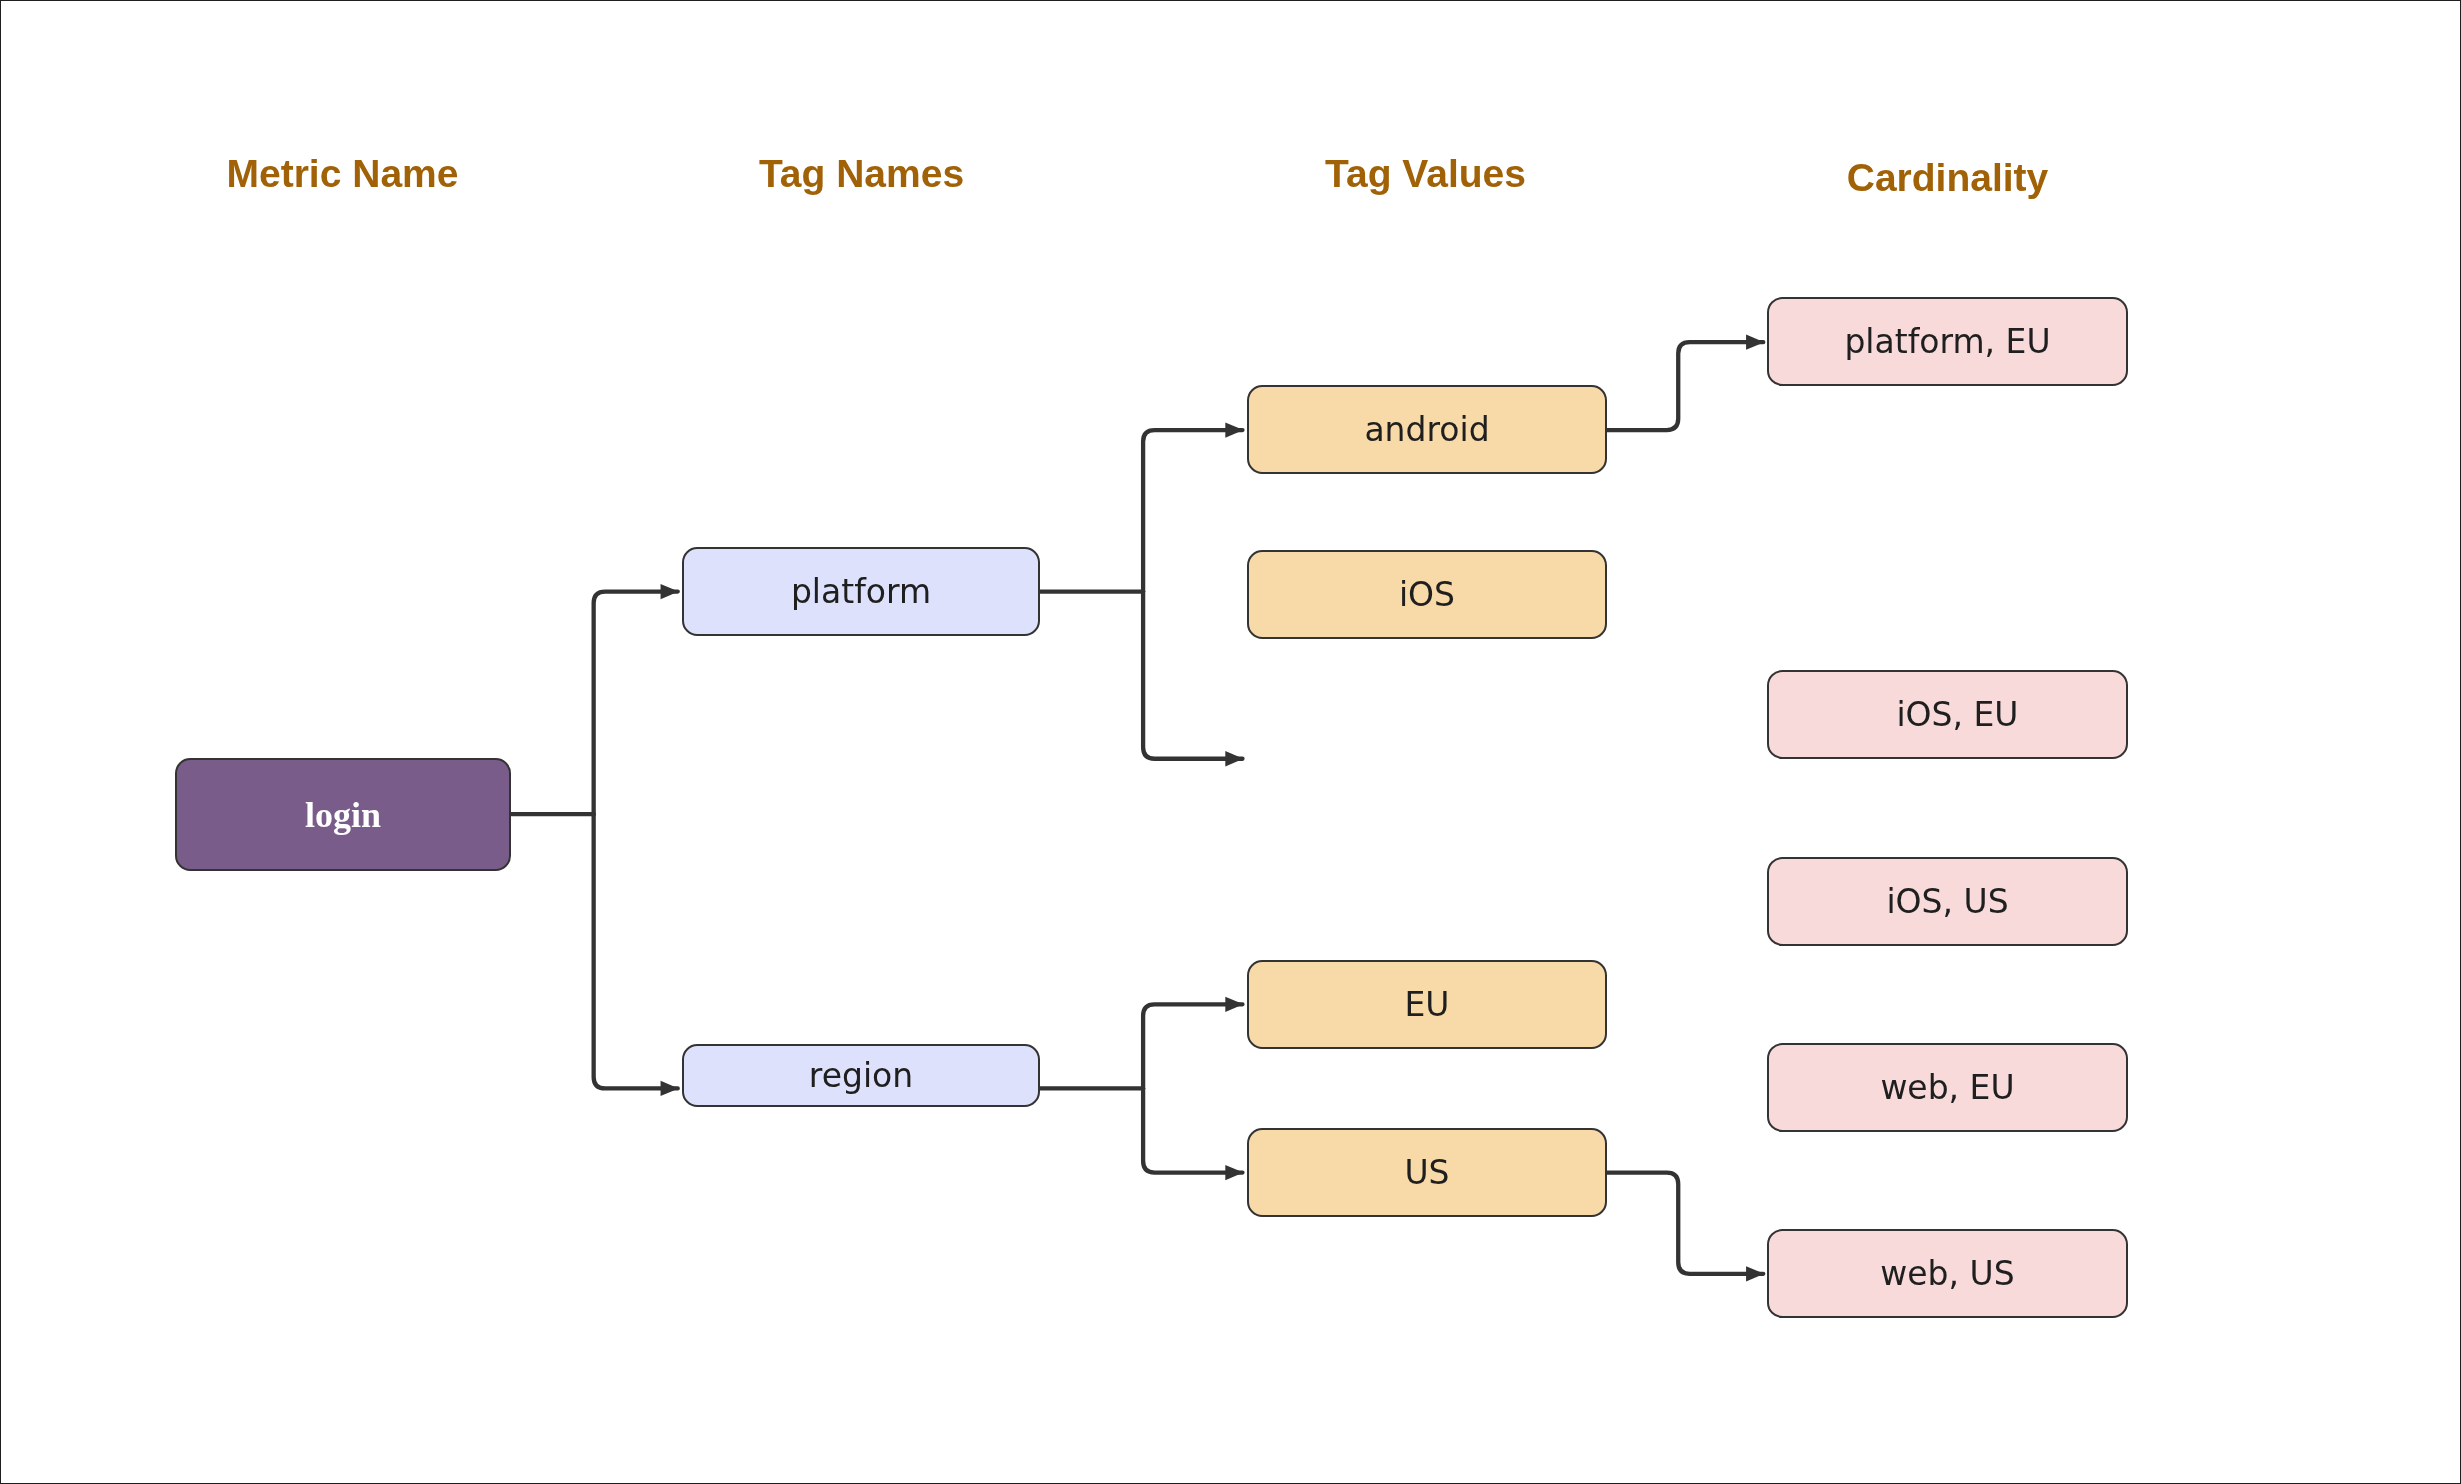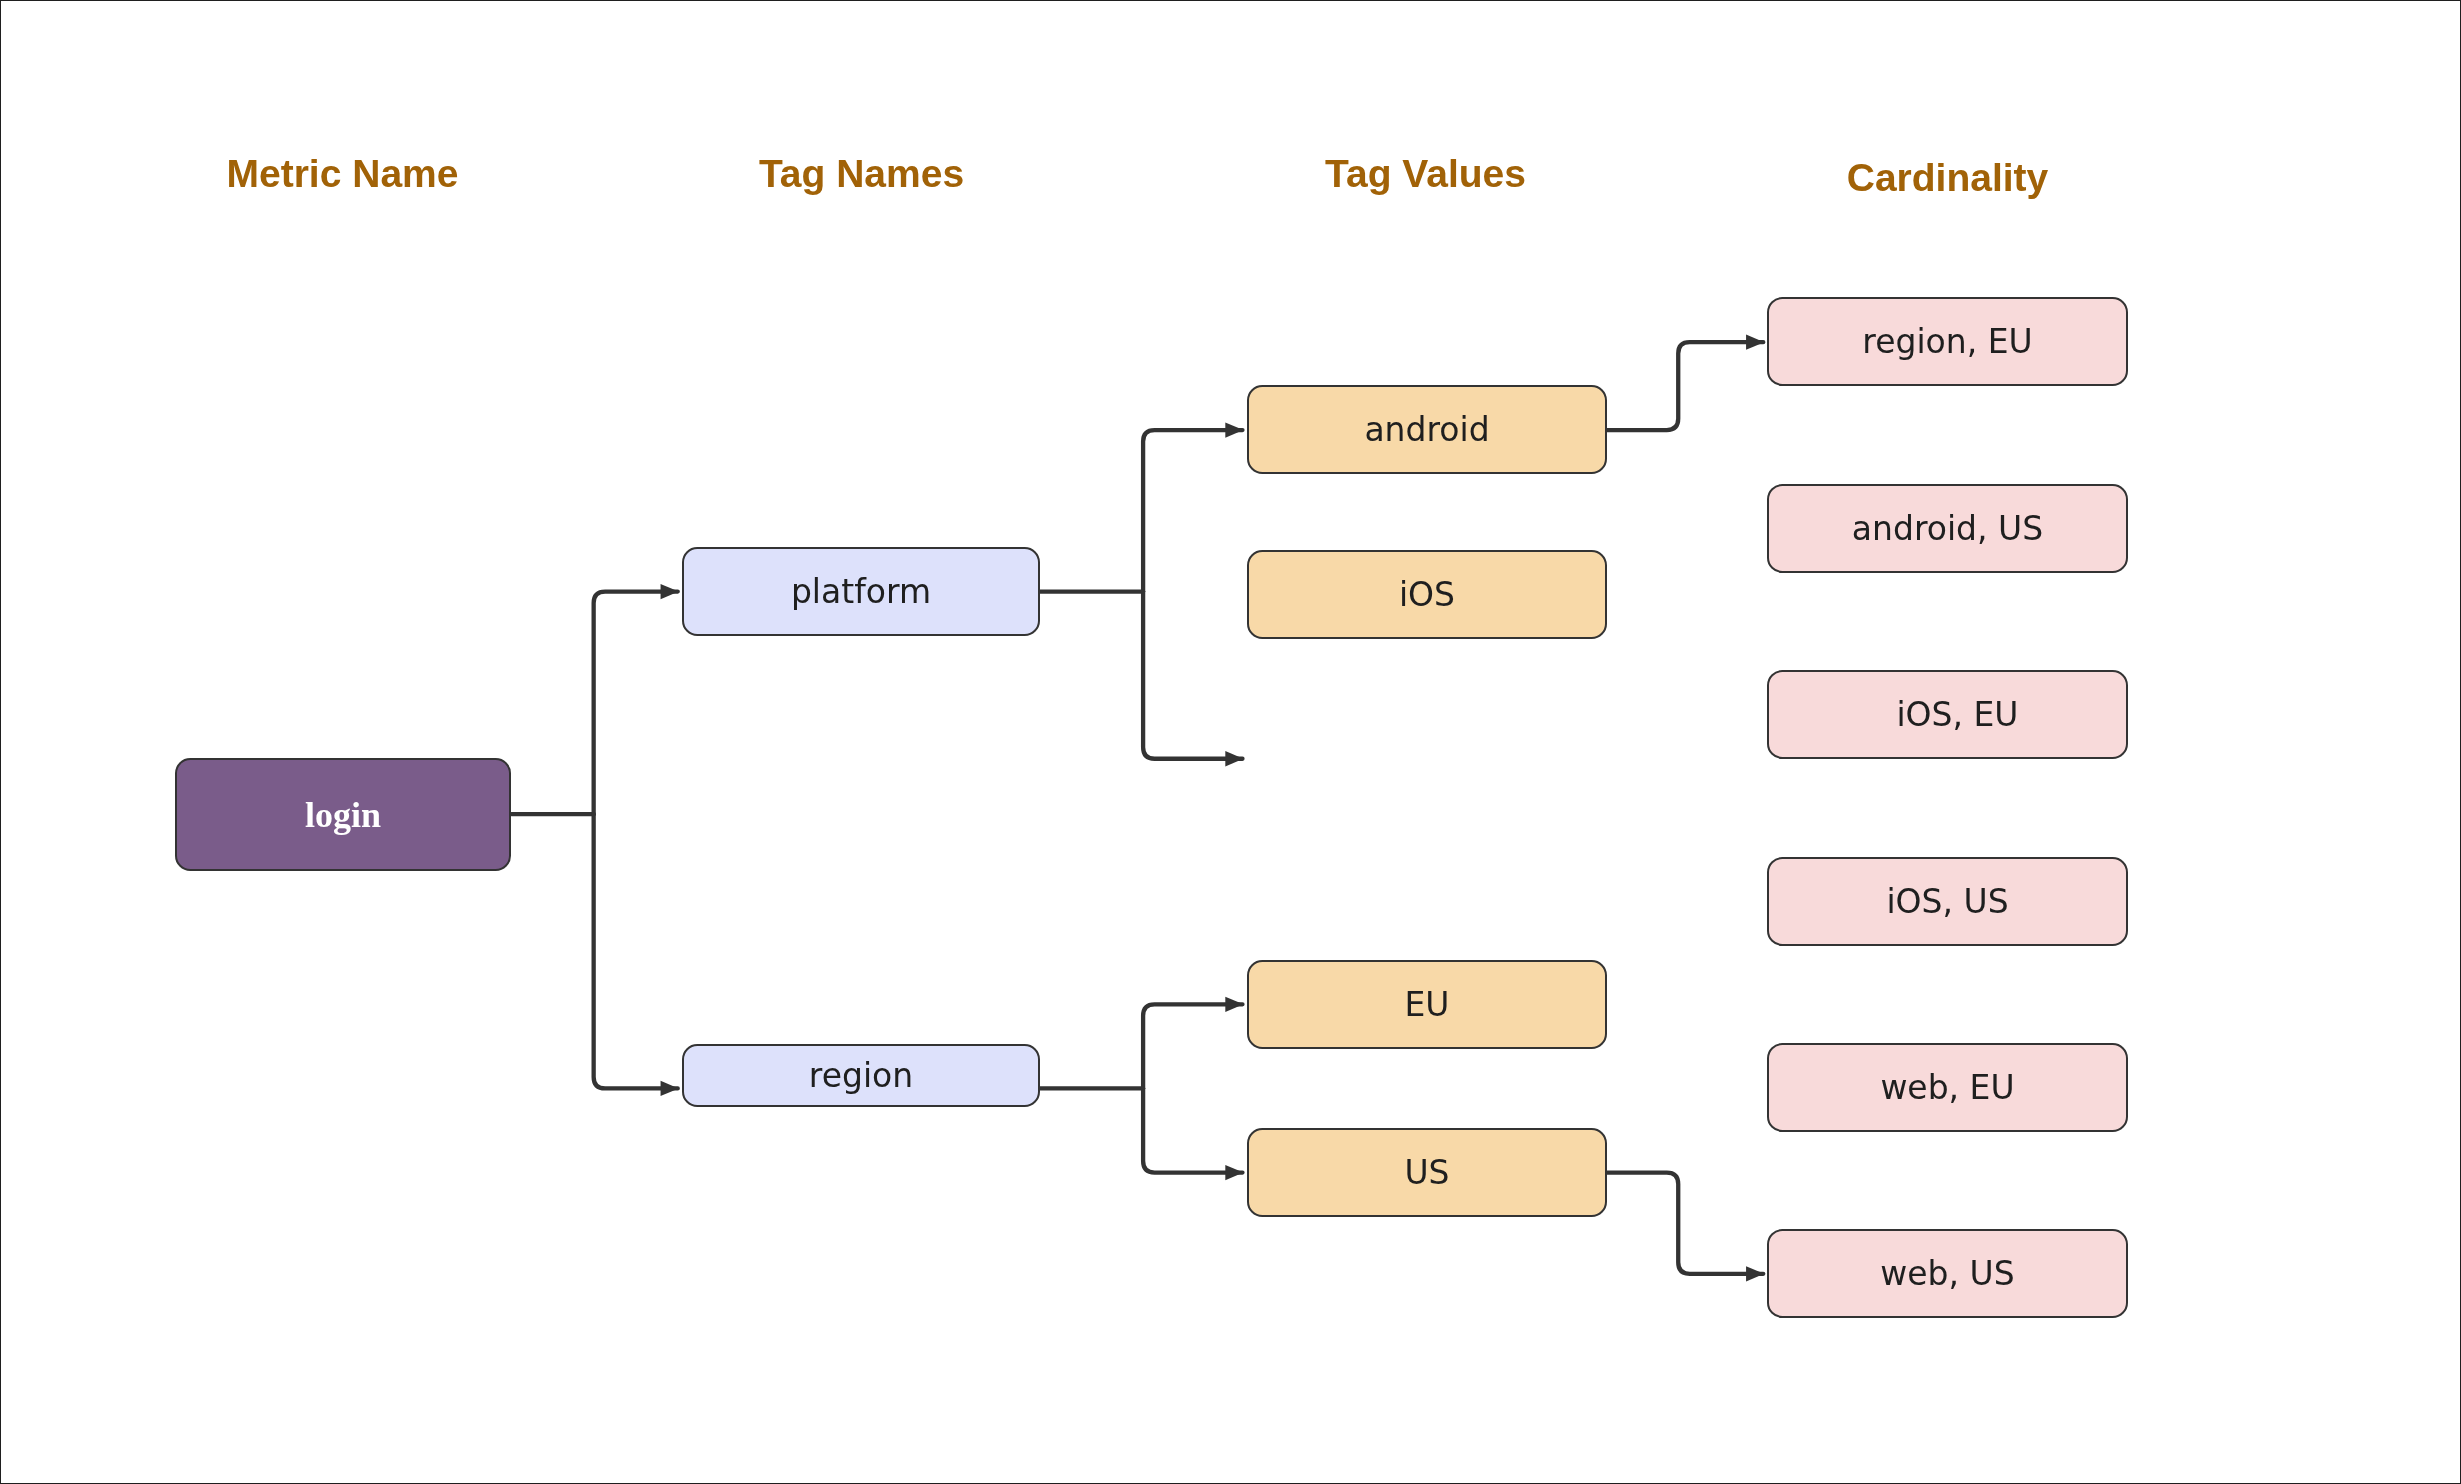--- a/index.html
+++ b/index.html
@@ -108,21 +108,20 @@
   <div class="node metric pos-login">login</div>
 
   <div class="node tag-name pos-platform">platform</div>
   <div class="node tag-name pos-region">region</div>
 
   <div class="node tag-value pos-android">android</div>
   <div class="node tag-value pos-ios">iOS</div>
   <div class="node tag-value pos-eu">EU</div>
   <div class="node tag-value pos-us">US</div>
 
-  <div class="node cardinality pos-android-eu">region, EU</div>
-  <div class="node cardinality pos-android-us">android, US</div>
+  <div class="node cardinality pos-android-eu">platform, EU</div>
   <div class="node cardinality pos-ios-eu">iOS, EU</div>
   <div class="node cardinality pos-ios-us">iOS, US</div>
   <div class="node cardinality pos-web-eu">web, EU</div>
   <div class="node cardinality pos-web-us">web, US</div>
 
 </div>
 
 
 </body></html>

